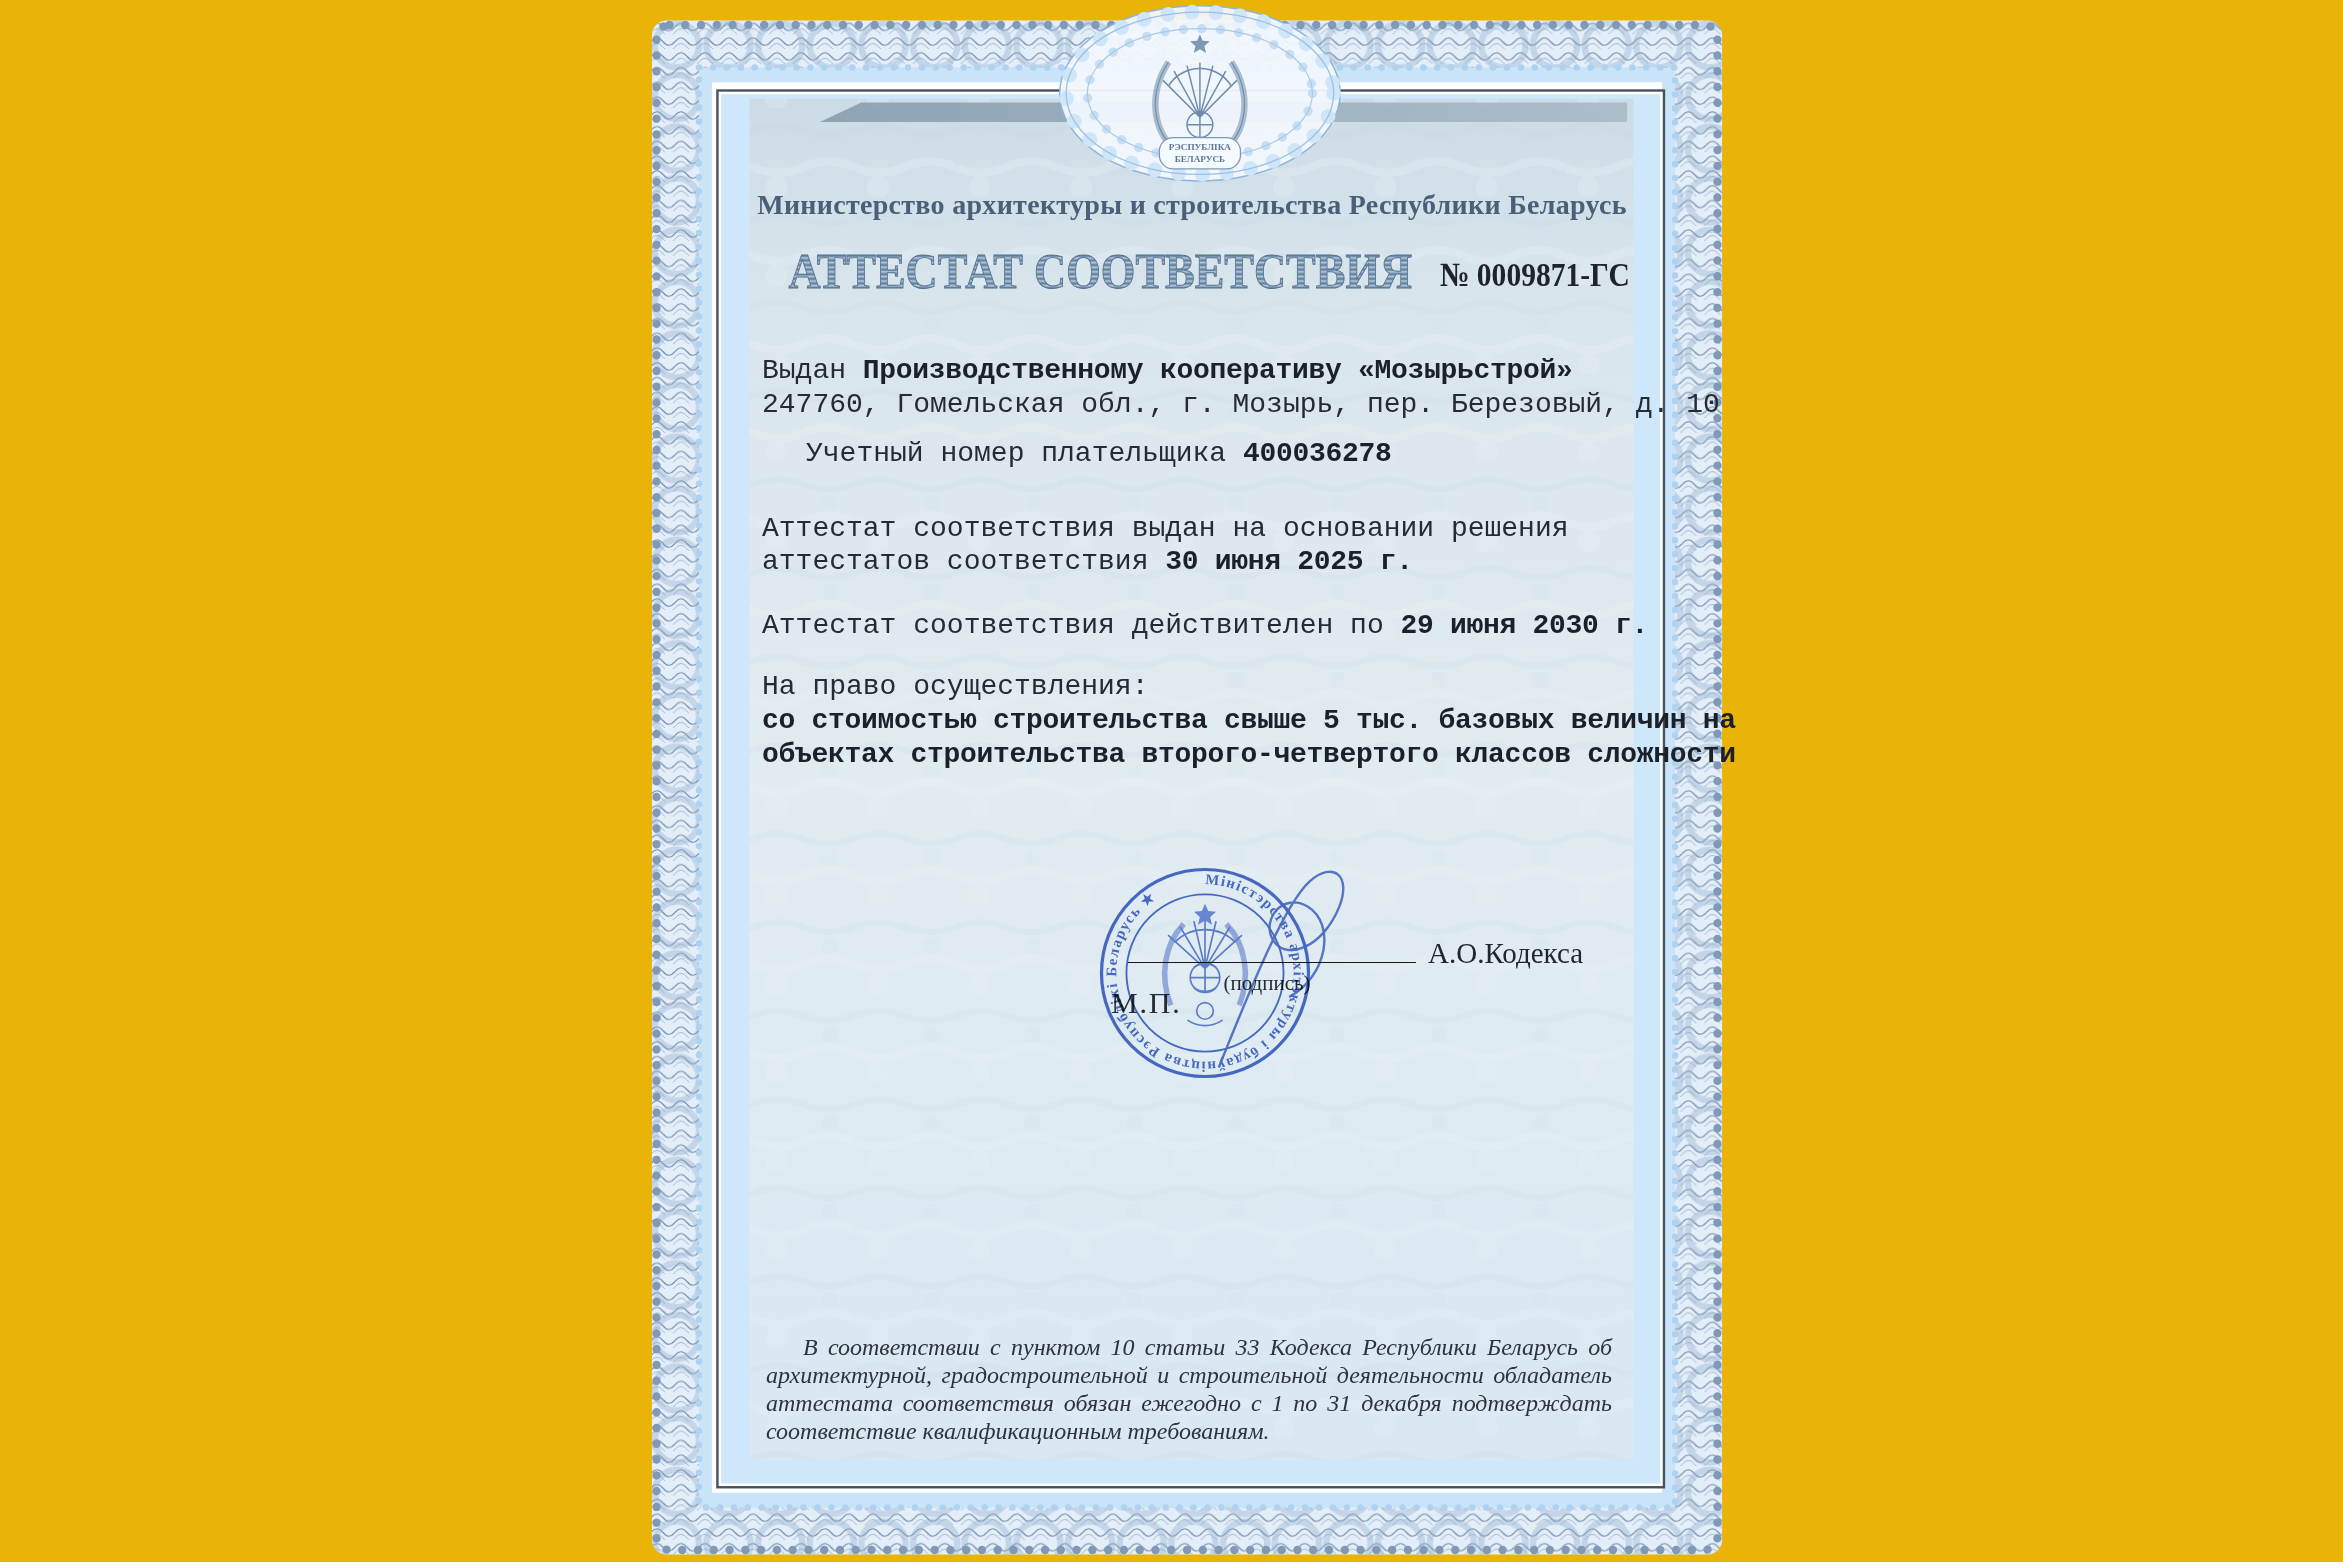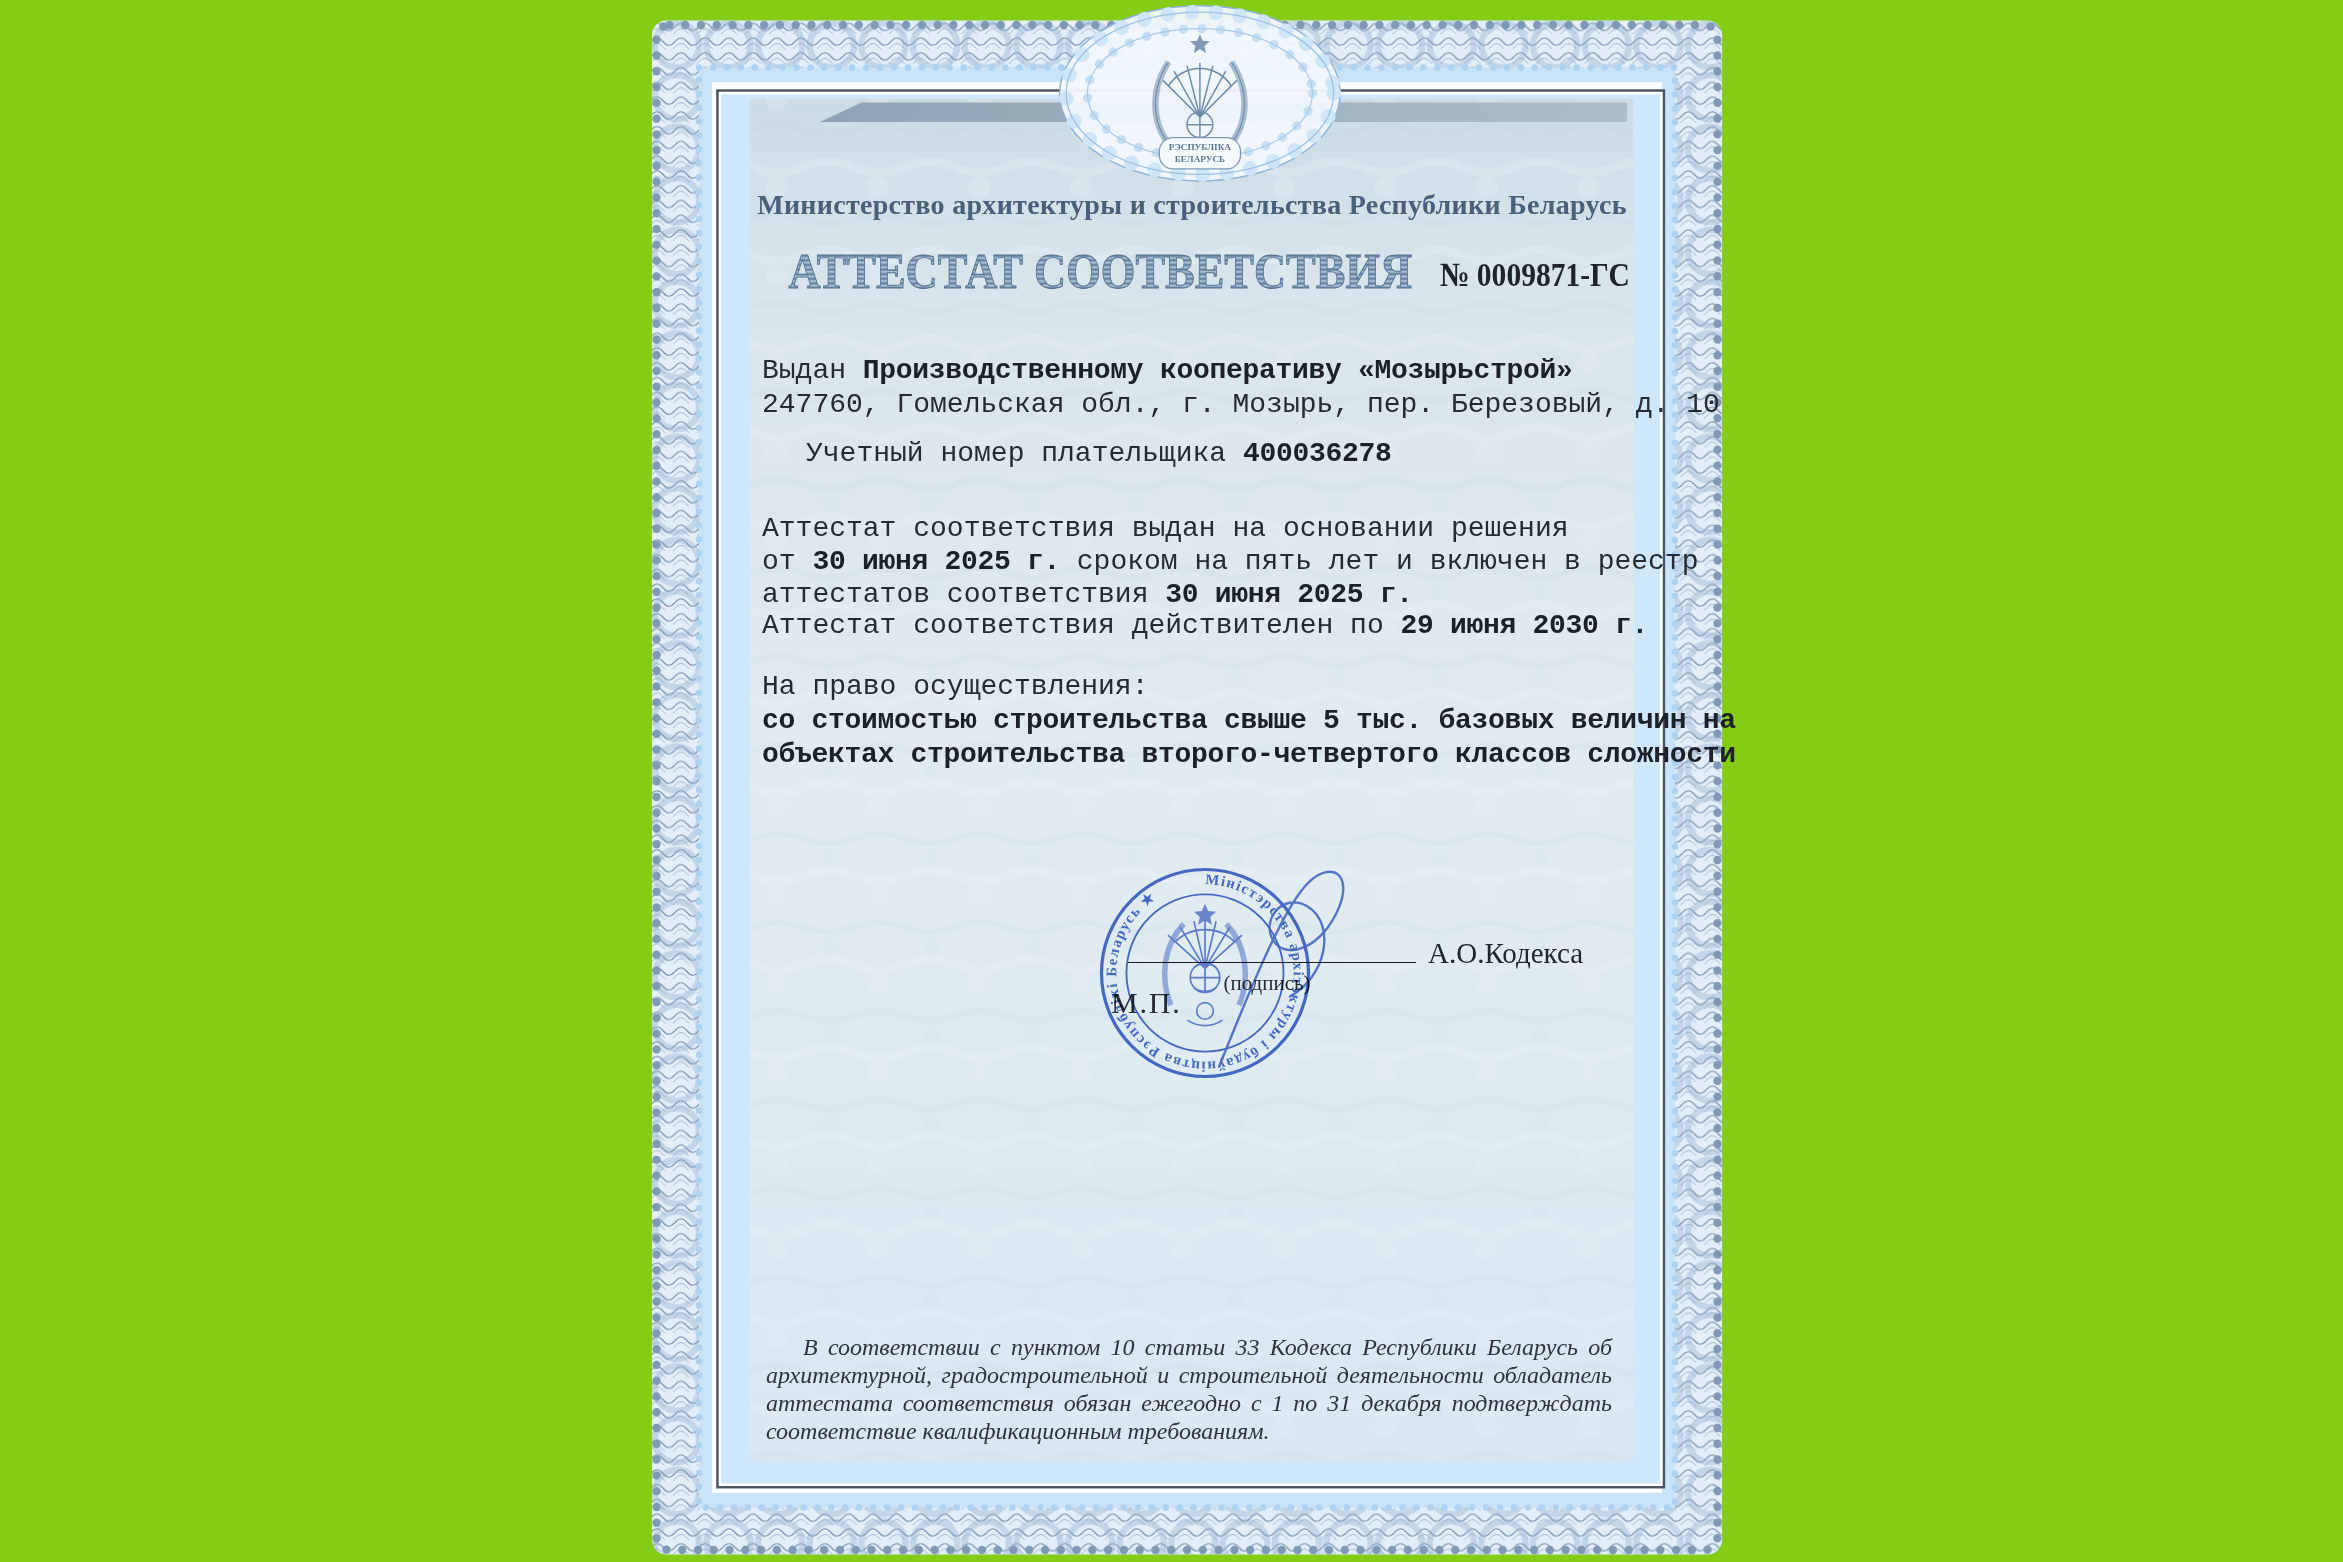--- a/index.html
+++ b/index.html
@@ -1,17 +1,17 @@
 <!DOCTYPE html>
 <html style="font-size:14.8px"><head>
 <meta charset="utf-8">
 <style>
   html,body{margin:0;padding:0;}
   body{width:2343px;height:1563px;background:#ffffff;font-family:"Liberation Serif",serif;}
-  #page{position:relative;width:2343px;height:1563px;overflow:hidden;background:#84cc16;}
+  #page{position:relative;width:2343px;height:1563px;overflow:hidden;background:#eab308;}
   .cert{position:absolute;left:651px;top:18.5px;width:1072px;height:1537px;}
   .art{position:absolute;left:0;top:0;overflow:visible;}
   .txt{position:absolute;z-index:1;color:#262b33;}
   .ministry{left:99px;top:170px;width:884px;text-align:center;font-weight:700;font-size:28px;line-height:31px;color:#49607a;letter-spacing:0.3px;}
   .para{left:111px;font-size:28px;line-height:34px;white-space:nowrap;font-family:Liberation Mono, monospace;}
   .p-issued{top:335px;}
   .p-payer{top:418px;margin-left:44px;}
   .p-decision{top:477px;line-height:33px;margin-top:16px;}
   .p-valid{top:590px;}
   .p-rights{top:651px;line-height:34px;}
@@ -108,21 +108,20 @@
 
     <div class="txt para p-issued">
       <div><span>Выдан </span><span class="bd">Производственному кооперативу «Мозырьстрой»</span></div>
       <div>247760, Гомельская обл., г. Мозырь, пер. Березовый, д. 10</div>
     </div>
 
     <div class="txt para p-payer"><span>Учетный номер плательщика </span><span class="bd">400036278</span></div>
 
     <div class="txt para p-decision">
       <div>Аттестат соответствия выдан на основании решения</div>
-      <div><span>от </span><span class="bd">30 июня 2025 г.</span><span> сроком на пять лет и включен в реестр</span></div>
       <div><span>аттестатов соответствия </span><span class="bd">30 июня 2025 г.</span></div>
     </div>
 
     <div class="txt para p-valid"><span>Аттестат соответствия действителен по </span><span class="bd">29 июня 2030 г.</span></div>
 
     <div class="txt para p-rights">
       <div>На право осуществления:</div>
       <div class="bd">со стоимостью строительства свыше 5 тыс. базовых величин на</div>
       <div class="bd">объектах строительства второго-четвертого классов сложности</div>
     </div>

